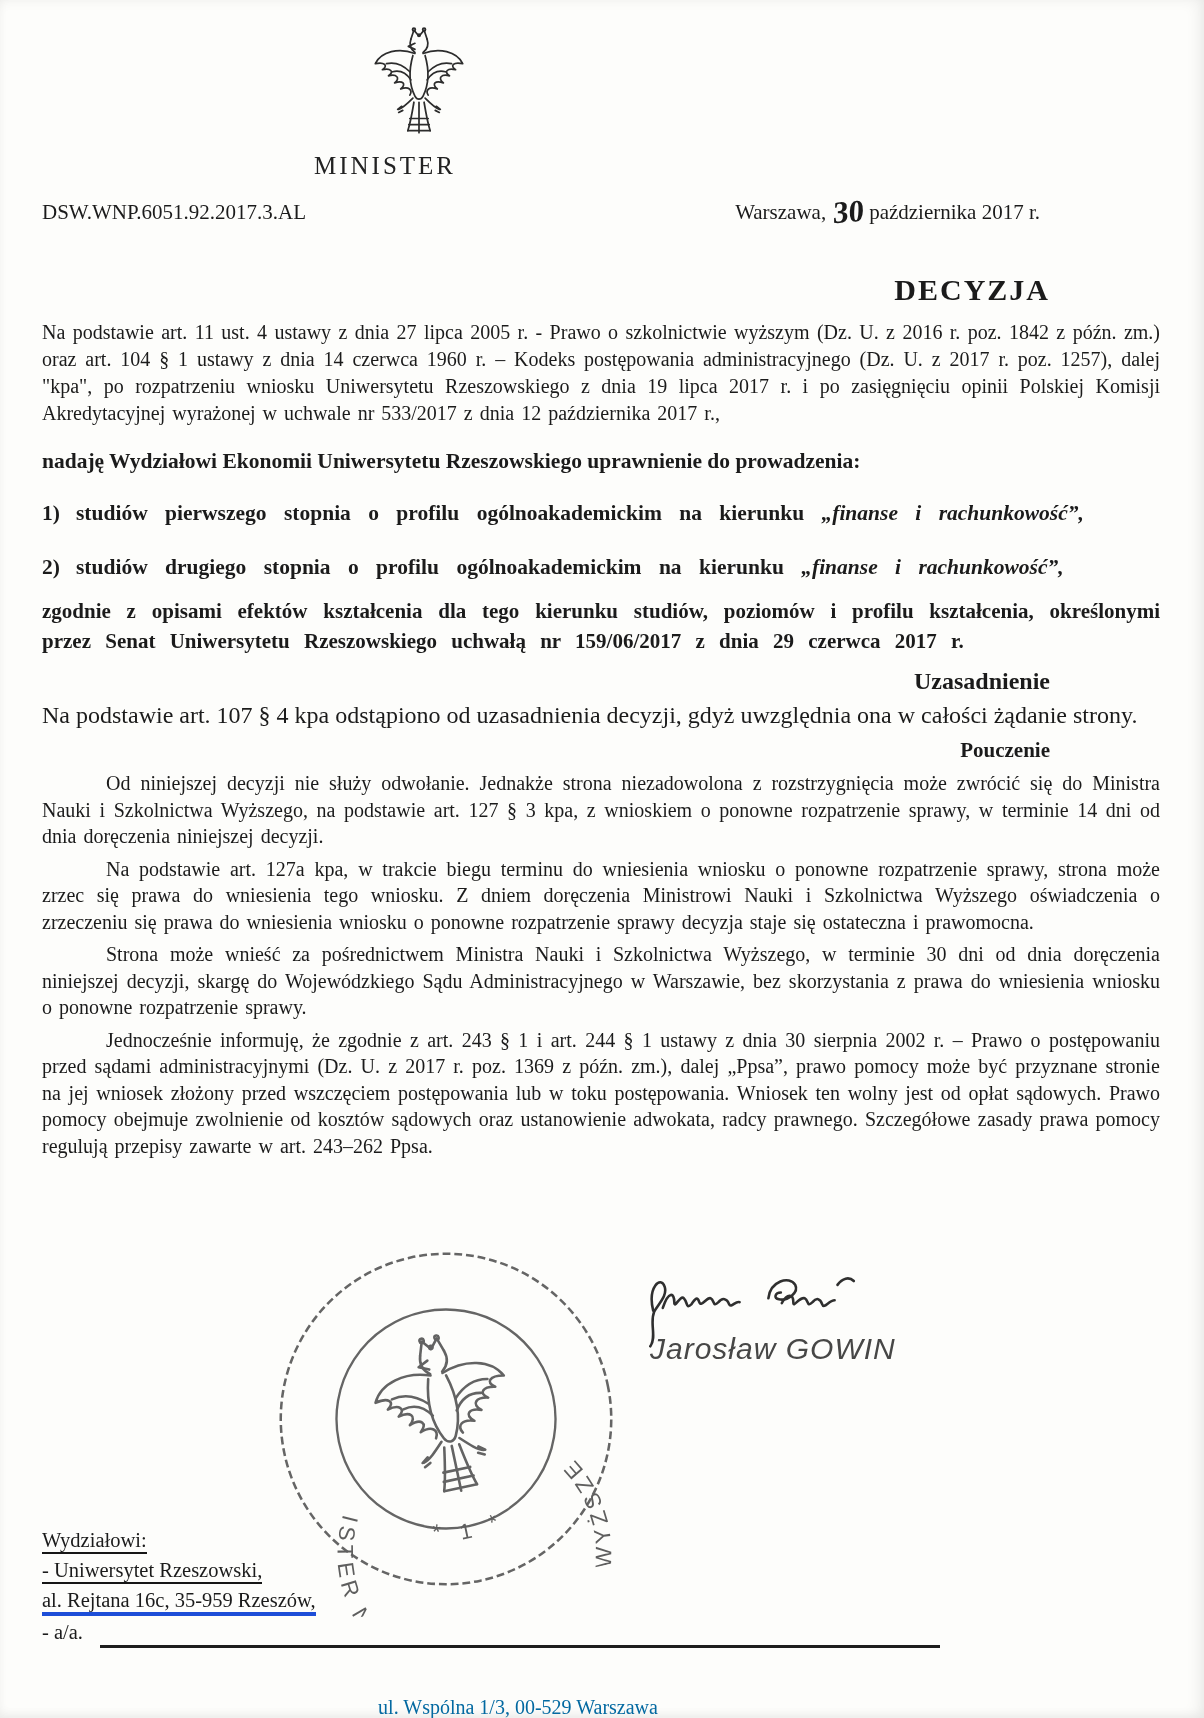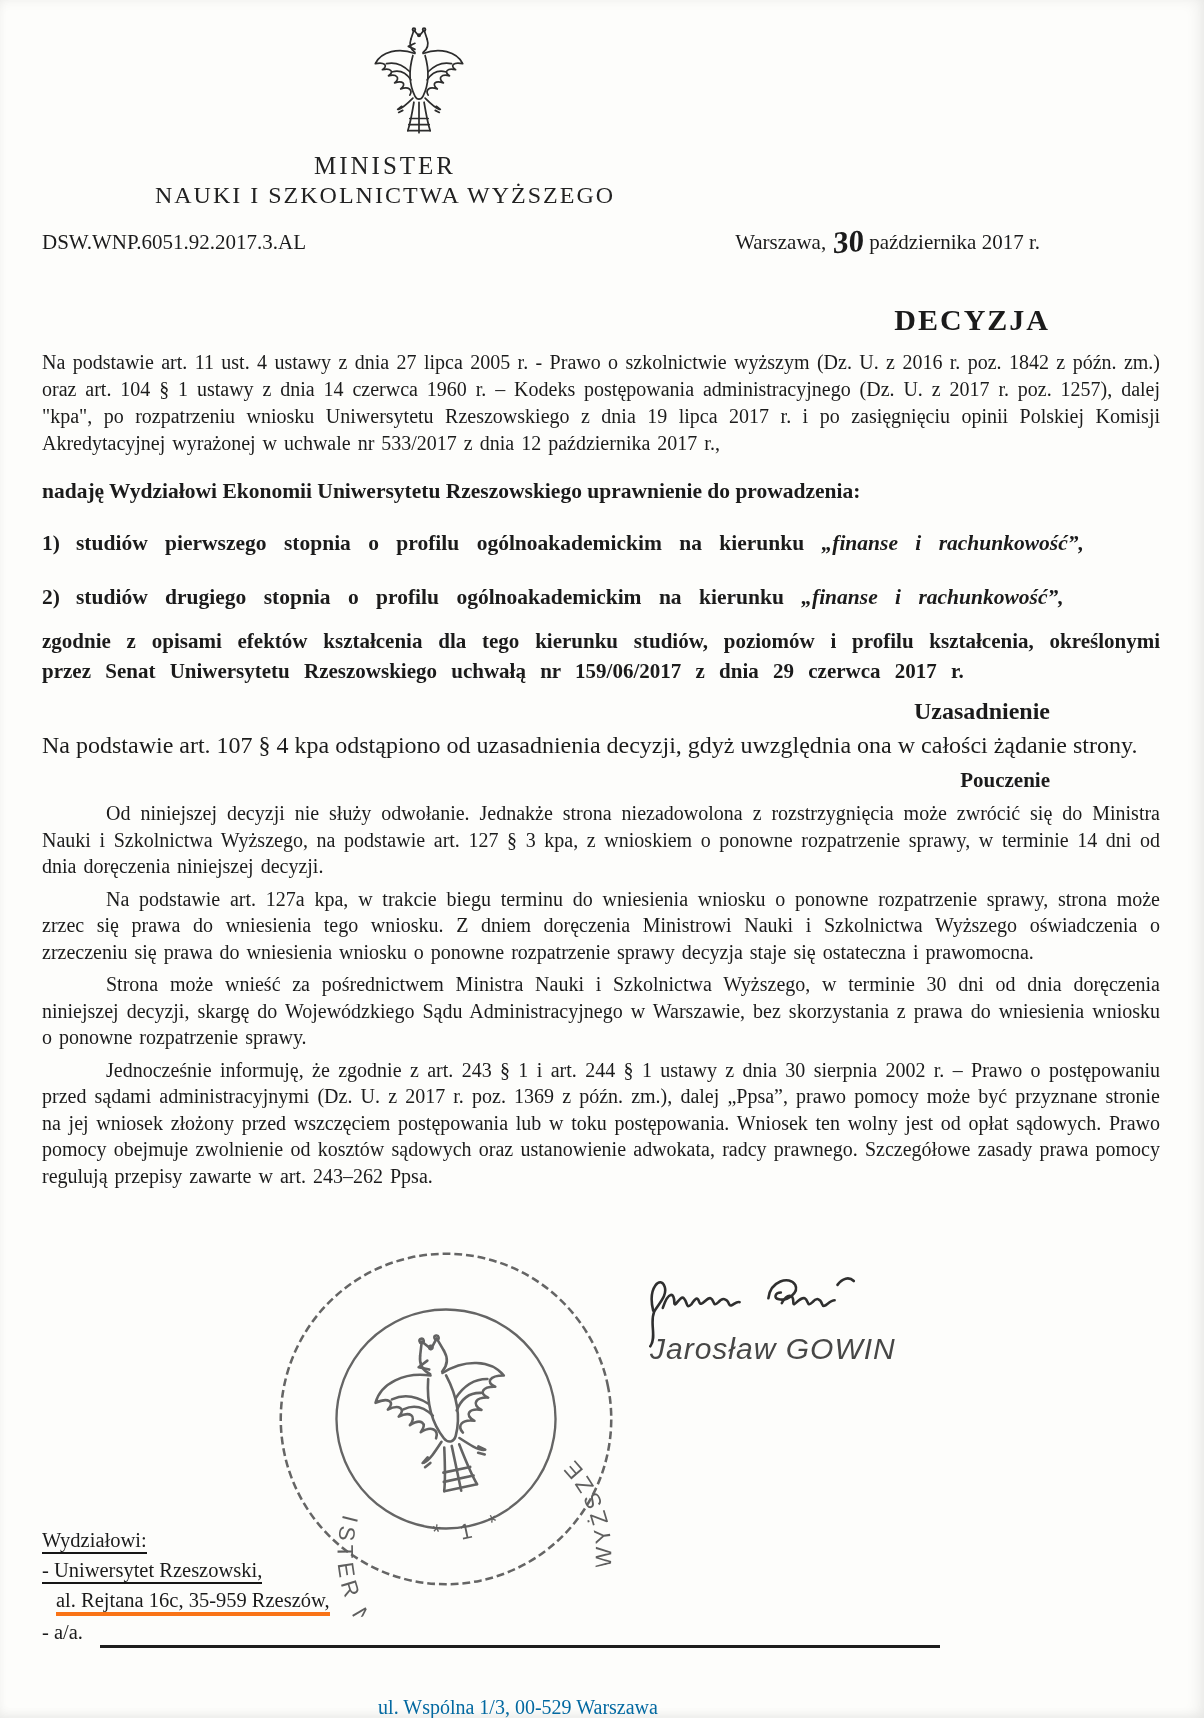--- a/index.html
+++ b/index.html
@@ -47,21 +47,21 @@
          transform:rotate(-12deg);opacity:.82;mix-blend-mode:multiply;}
   .stamp svg{width:100%;height:100%;}
   .stamp text{font-family:"Liberation Sans","DejaVu Sans",sans-serif;fill:#3c3c3c;}
   
   .sig-script{position:absolute;left:634px;top:1258px;width:240px;height:92px;}
   .sig-name{position:absolute;left:650px;top:1332px;font-family:"Liberation Sans","DejaVu Sans",sans-serif;
             font-style:italic;font-size:30px;letter-spacing:1px;color:#2e2e2e;opacity:.88;}
   
   .recipients{position:absolute;left:42px;top:1524px;font-size:20.5px;line-height:27px;}
   .recipients .u{border-bottom:2px solid #161616;display:inline-block;line-height:24px;}
-  .recipients .addr{margin-left:14px;border-bottom:4px solid #f97316;display:inline-block;line-height:23px;}
+  .recipients .addr{border-bottom:4px solid #1d4ed8;display:inline-block;line-height:23px;}
   .recipients .row{margin-top:3px;}
   
   .footer-line{position:absolute;left:100px;top:1645px;width:840px;height:3px;background:#1d1d1d;}
   .footer-text{position:absolute;left:0;top:1695px;width:1036px;text-align:center;
                font-size:20px;line-height:24px;color:#0369a1;}
 </style>
 </head>
 <body>
 
 <div class="page">
@@ -91,21 +91,20 @@
   </svg>
 
   <div class="emblem">
     <svg viewBox="0 0 100 124">
         <use href="#eagle"></use>
       </svg>
   </div>
 
   <div class="ministry">
     <div class="ministry-1">MINISTER</div>
-    <div class="ministry-2">NAUKI I SZKOLNICTWA WYŻSZEGO</div>
   </div>
 
   <div class="ref-row">
     <span>DSW.WNP.6051.92.2017.3.AL</span>
     <span class="date-line"><span>Warszawa,</span><span class="date-day">30</span><span>października 2017 r.</span></span>
   </div>
 
   <div class="center-wrap">
     <div class="doc-title">DECYZJA</div>
   </div>

